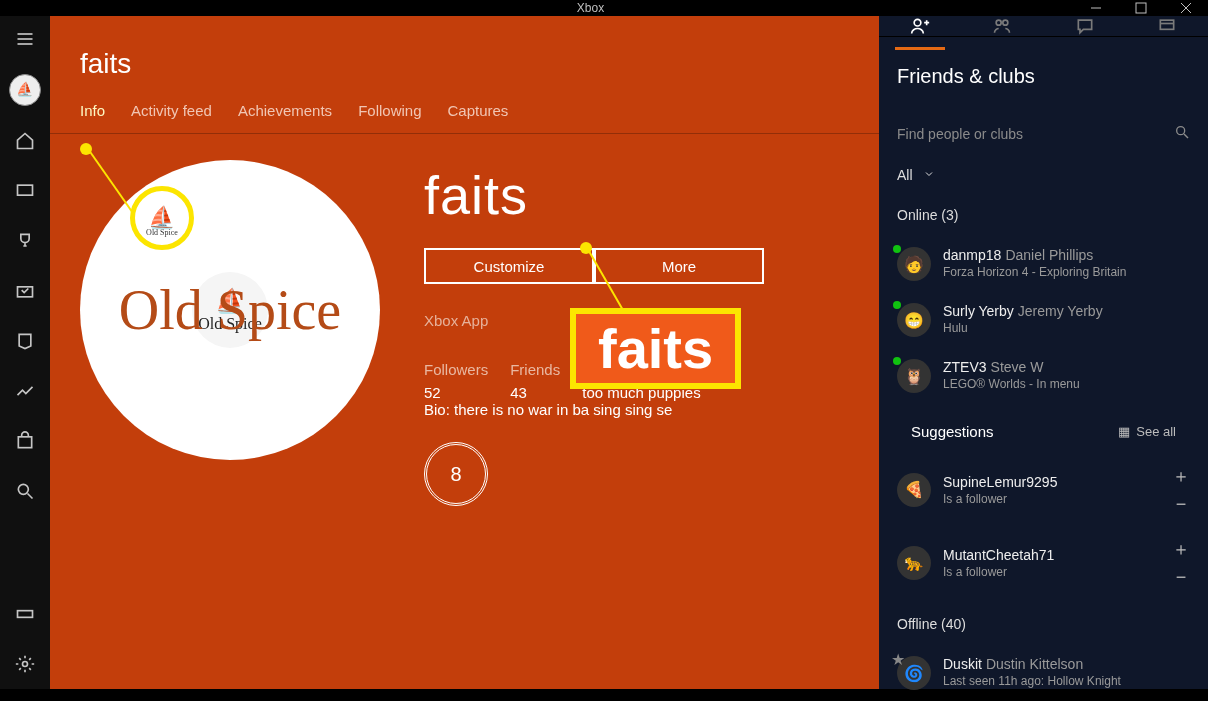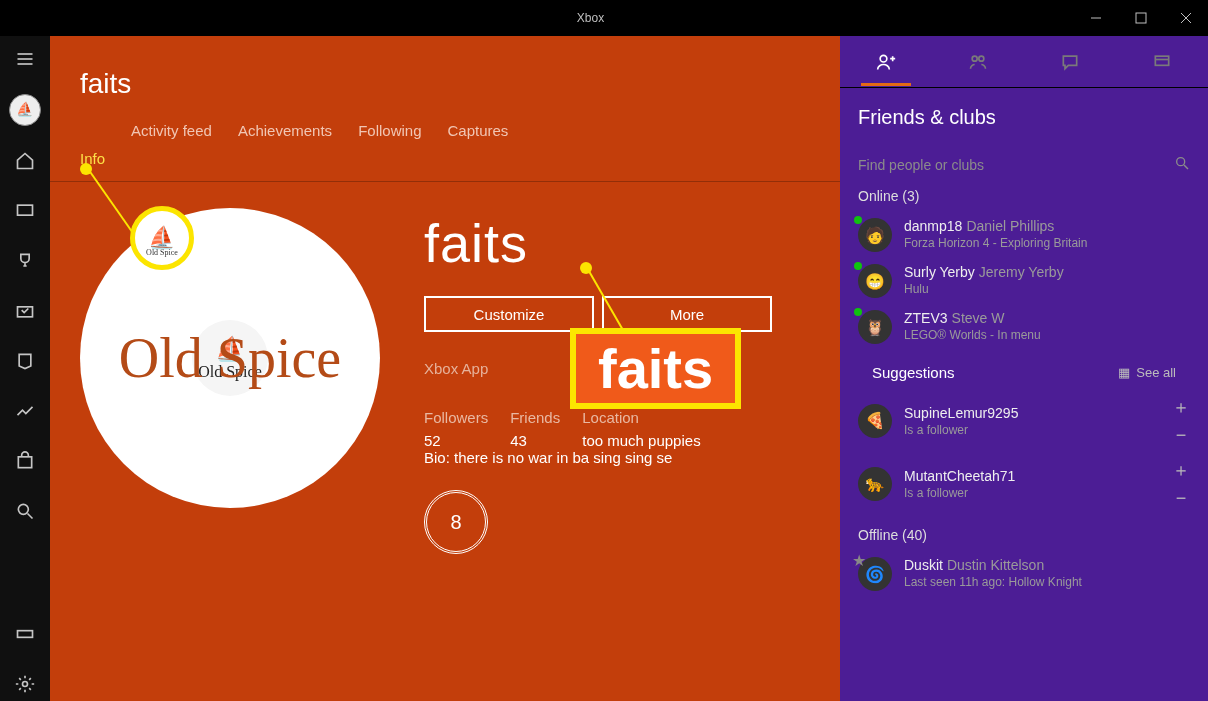--- a/index.html
+++ b/index.html
@@ -1,19 +1,19 @@
 <!DOCTYPE html>
 <html><head>
 <meta charset="utf-8">
 <style>
   * { margin: 0; padding: 0; box-sizing: border-box; font-family: "Segoe UI", sans-serif; }
   body { width: 1208px; height: 701px; background: #000; color: #fff; overflow: hidden; position: relative; }
 
   
-  .titlebar { height: 36px; background: #000; display: flex; align-items: center; color: #bfbfbf; font-size: 12px; }
+  .titlebar { height: 16px; background: #000; display: flex; align-items: center; color: #bfbfbf; font-size: 12px; }
   .titlebar .left { display: flex; gap: 24px; padding-left: 18px; }
   .titlebar .center { flex: 1; text-align: center; }
   .titlebar .right { display: flex; }
   .winbtn { width: 45px; height: 28px; display: flex; align-items: center; justify-content: center; }
   .winbtn svg { stroke: #bfbfbf; fill: none; }
 
   
   .app { display: flex; height: calc(701px - 28px); }
 
   
@@ -21,55 +21,55 @@
   .rail .item { color: #c5c5c5; width: 50px; height: 30px; display:flex; align-items:center; justify-content:center; }
   .rail svg { stroke: #c5c5c5; fill: none; width:20px; height:20px; }
   .avatar-mini { width:32px; height:32px; border-radius:50%; background:#eee; display:flex; align-items:center; justify-content:center; color:#333; font-size:8px; font-family:serif; border:1px solid #888;}
   .avatar-mini::before { content:"⛵"; font-size:14px; line-height:1;}
 
   
   .profile { flex: 1; background: #c33e0b; position: relative; padding: 32px 0px 0 30px; overflow: hidden; }
   .profile .username { font-size: 28px; font-weight: 300; color:#fff; margin-bottom: 22px;}
   .tabs { display: flex; gap: 26px; font-size: 15px; margin-bottom: 0; padding-bottom: 14px; }
   .tabs .tab { color: #f1c6b4; }
-  .tabs .tab.active { color: #fde047; font-weight: 400; margin-top: 28px; }
+  .tabs .tab.active { color: #fef9c3; font-weight: 400; }
   .hr { height:1px; background: rgba(0,0,0,.25); margin-left:-30px; }
 
   .content { display: flex; padding-top: 26px; gap: 44px; }
   .gamerpic-wrap { width: 300px; height: 300px; border-radius: 50%; background: #ffffff; position: relative; display:flex; align-items:center; justify-content:center;}
   .gamerpic-wrap .inner { width:76px; height:76px; border-radius:50%; background:#f5f5f5; display:flex; flex-direction:column; align-items:center; justify-content:center; color:#222; font-family: 'Brush Script MT', cursive; font-size:16px;}
   .gamerpic-wrap .inner::before{content:"⛵"; font-size:24px;}
   .gamerpic-wrap .bgtext{position:absolute; color:#b44b17; font-family:'Brush Script MT',cursive; font-size:56px; pointer-events:none;}
 
   .details { color:#fff; }
   .realname { font-size:15px; color:#f3d7cc; display:flex; gap:22px; align-items:center;}
   .realname .g { display:flex; gap:6px; align-items:center; color:#fff;}
   .gcircle{width:18px;height:18px;border-radius:50%;background:#fff;color:#c33e0b;font-weight:700;font-size:11px;display:flex;align-items:center;justify-content:center;}
   .bigname { font-size: 54px; font-weight: 300; margin: 4px 0 22px; letter-spacing:1px;}
-  .actions { display:flex; gap:8px;}
+  .actions { display:flex; gap:0;}
   .actions button{ width:170px; height:36px; background:transparent; border:2px solid #fff; color:#fff; font-size:15px;}
   .subapp{ margin-top:28px; color:#e6b19a; font-size:15px;}
   .stats{ display:flex; gap:22px; margin-top:32px; font-size:15px;}
   .stats .lbl{color:#e9b8a2;}
   .stats .val{margin-top:6px;}
   .bio{ font-size:15px;}
   .tenure{ margin-top:24px; width:64px;height:64px;border-radius:50%;border:3px double #fff; display:flex;align-items:center;justify-content:center;font-size:20px;}
 
   
   .anno-ring{position:absolute; width:64px;height:64px;border:5px solid #fce500;border-radius:50%; left:80px; top:170px; z-index:5; display:flex;align-items:center;justify-content:center; background:#fff;}
   .anno-ring::before{content:"⛵"; font-size:22px; color:#333;}
   .anno-ring::after{content:"Old Spice"; position:absolute; bottom:8px; font-size:8px; font-family:serif; color:#333;}
   .anno-dot1{position:absolute;width:12px;height:12px;background:#fce500;border-radius:50%; left:30px; top:127px; z-index:6;}
   .anno-line1{position:absolute;width:2px;height:80px;background:#fce500;left:35px;top:130px;transform:rotate(-35deg);transform-origin:top;z-index:4;}
   .anno-dot2{position:absolute;width:12px;height:12px;background:#fce500;border-radius:50%; left:530px; top:226px; z-index:6;}
   .anno-line2{position:absolute;width:2px;height:90px;background:#fce500;left:535px;top:230px;transform:rotate(-30deg);transform-origin:top;z-index:4;}
   .anno-box{position:absolute; left:520px; top:292px; padding: 2px 22px; background:#f05a1a; border:6px solid #fce500; color:#fff; font-size:56px; font-weight:600; z-index:7;}
 
   
-  .side { width: 368px; background:#4c1d95; display:flex; flex-direction:column;}
+  .side { width: 329px; background:#0f172a; display:flex; flex-direction:column;gap:10px;}
   .side-tabs{display:flex;justify-content:space-around;height:52px;align-items:center;border-bottom:1px solid #000;}
   .side-tabs .st{color:#7a7a7a; position:relative; width:40px; display:flex; justify-content:center;}
   .side-tabs .st.active{color:#fff;}
   .side-tabs .st.active::after{content:"";position:absolute;bottom:-14px;left:-5px;right:-5px;height:3px;background:#e56a14;}
   .side h2{font-weight:400;font-size:20px;padding:18px 18px 14px;}
   .searchrow{display:flex;align-items:center;justify-content:space-between;padding:0 18px 14px;color:#8b8b8b;font-size:14px;margin-top:12px;}
   .filterrow{display:flex;align-items:center;gap:10px;padding:0 18px 14px;color:#ddd;font-size:14px;}
   .section-h{padding:0 18px 8px;font-size:14px;color:#ddd;}
   .friend{display:flex;gap:12px;padding:6px 18px;align-items:flex-start;}
   .friend .presence{width:8px;height:8px;border-radius:50%;background:#10c210;position:absolute;margin-left:-4px;margin-top:-2px;}
@@ -266,20 +266,26 @@
         </div>
     </div>
     <h2>Friends &amp; clubs</h2>
     <div class="searchrow">
       <span>Find people or clubs</span>
       <span><svg width="16" height="16" viewBox="0 0 24 24" stroke="#8b8b8b" fill="none">
             <circle cx="10" cy="10" r="6" stroke-width="2"></circle>
             <line x1="15" y1="15" x2="21" y2="21" stroke-width="2"></line>
           </svg></span>
     </div>
+    <div class="filterrow">
+      <span>All</span>
+      <span><svg width="12" height="12" viewBox="0 0 24 24" stroke="#ddd" fill="none">
+            <path d="M6 9l6 6 6-6" stroke-width="2"></path>
+          </svg></span>
+    </div>
 
     <div class="section-h">Online (3)</div>
     <div class="friend">
         <span class="presence"></span>
         <div class="fav">🧑</div>
         <div>
           <div class="fname"><span>danmp18</span><span class="real">Daniel Phillips</span></div>
           <div class="fstatus">Forza Horizon 4 - Exploring Britain</div>
         </div>
       </div>

